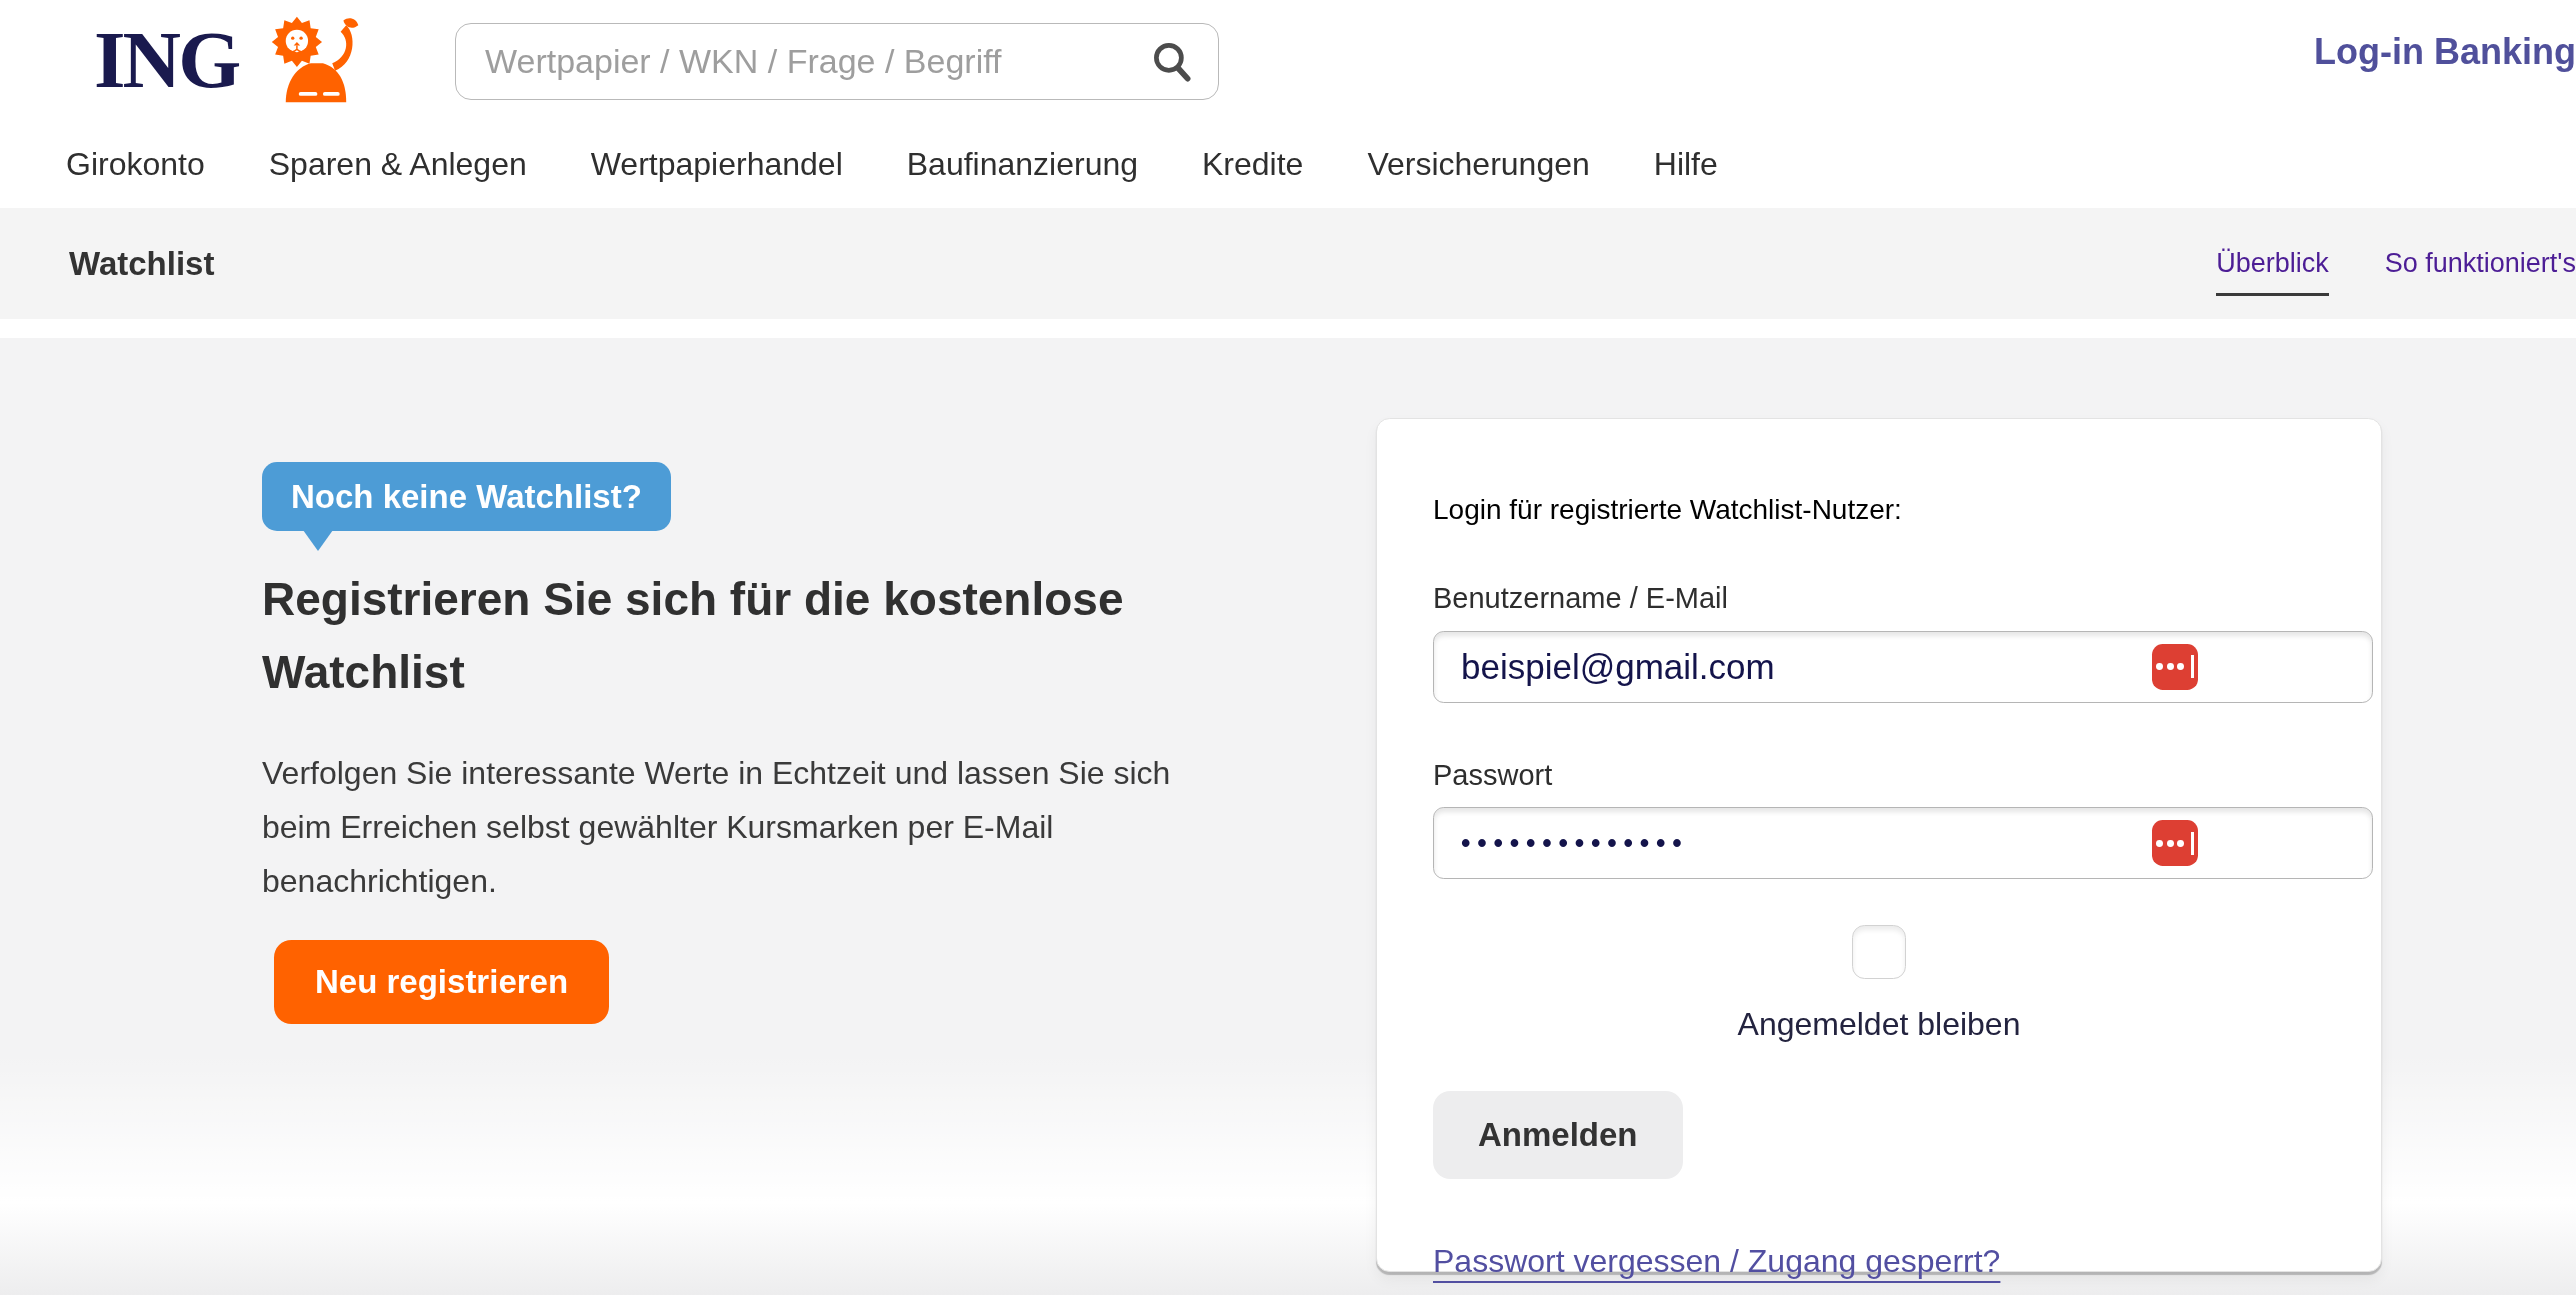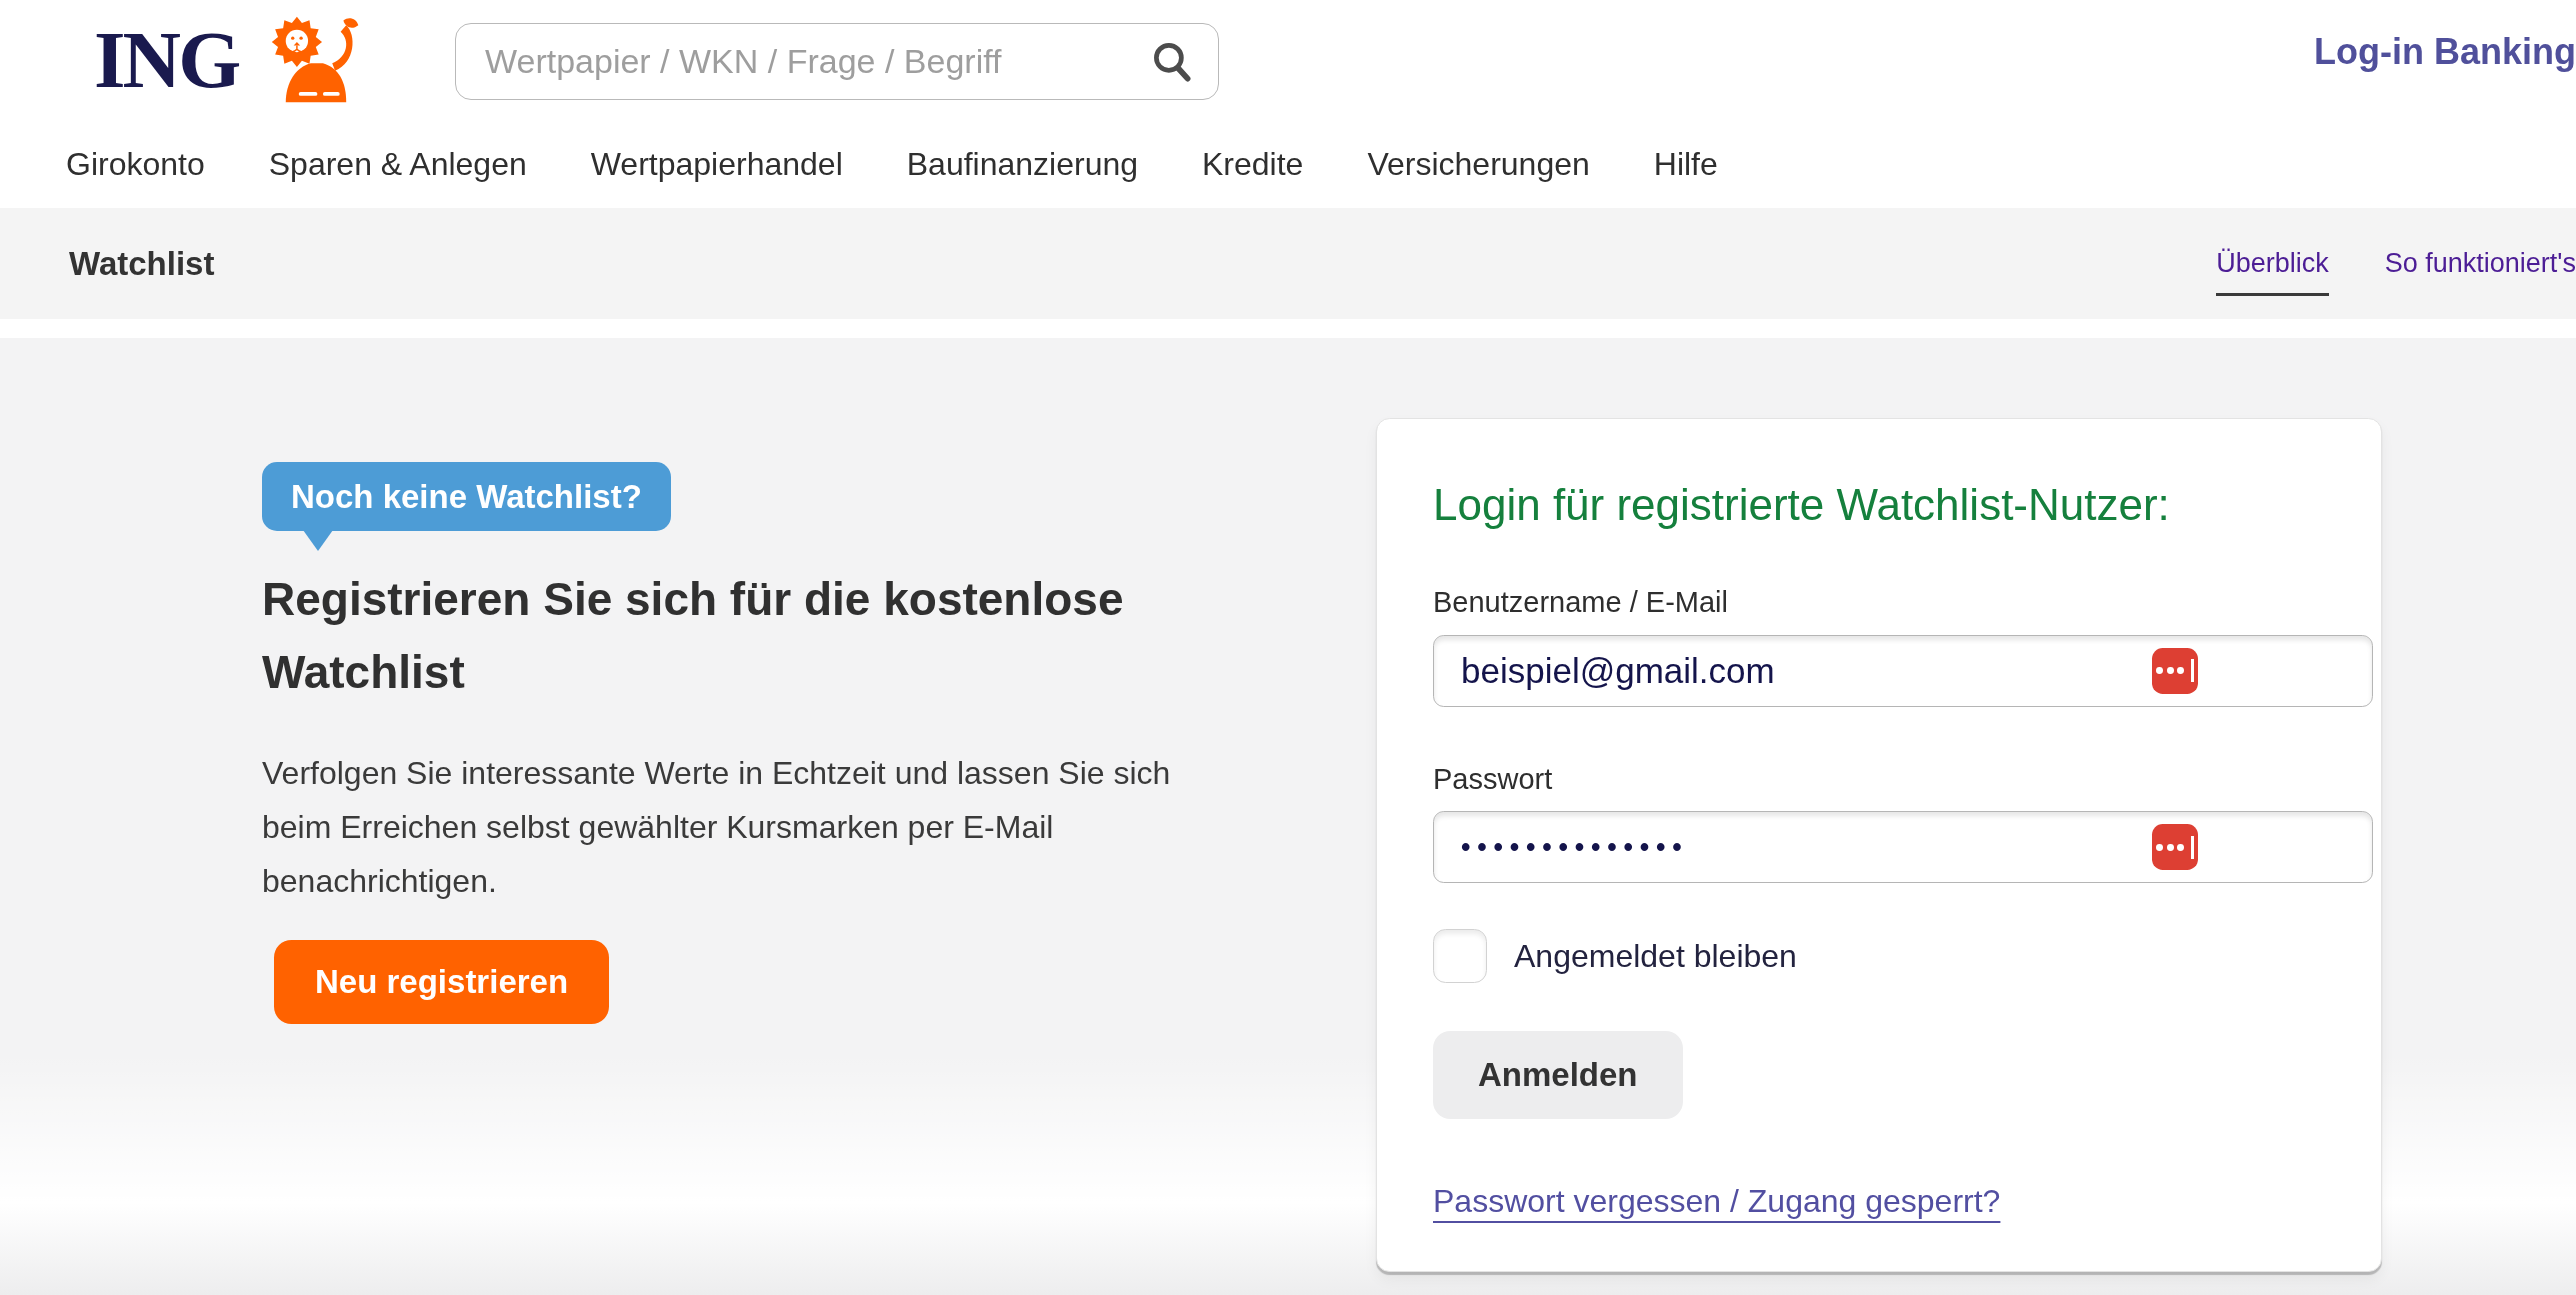--- a/index.html
+++ b/index.html
@@ -50,34 +50,34 @@
   .promo-body { position:absolute; left:262px; top:409px; width:954px;
     font-size:32px; color:#3a3a3a; line-height:1.68; }
   .cta-btn { position:absolute; left:274px; top:602px; background:#ff6200; color:#fff;
     font-family:inherit; font-size:33px; font-weight:700; border:none; border-radius:17.4px;
     padding:23px 41px; cursor:pointer; }
 
   
   .card { position:absolute; left:1376px; top:80px; width:1006px; height:854px; z-index:2;
     background:#fff; border:1px solid #e3e3e3; border-radius:13.6px; padding:56px;
     box-shadow:0 2.9px 1px rgba(0,0,0,0.22), 0 7.7px 13.6px rgba(0,0,0,0.05); }
-  .card-heading { font-size:44px; font-weight:400; color:#15803d; margin-top:5px; }
+  .card-heading { font-size:28px; font-weight:400; color:#000000; margin-top:19px; }
   .field-label { font-size:29px; color:#2e2e2e; margin-top:56px; margin-bottom:15.5px; }
   .field { position:relative; width:788px; }
   .field input { width:940px; height:72px; border:1.9px solid #b5b5b5; border-radius:10.7px;
     background:#fff; box-shadow:inset 0 3.9px 5.8px rgba(0,0,0,0.10);
     font-family:inherit; font-size:35px; color:#14144b; padding:0 87px 0 27px; outline:none; }
   .field input.masked { font-size:27px; font-weight:700; letter-spacing:6.8px; }
   .autofill-icon { position:absolute; right:23px; top:50%; transform:translateY(-50%);
     width:46px; height:46px; background:#dd3f33; border-radius:10.7px; cursor:pointer;
     display:flex; align-items:center; justify-content:center; gap:3.9px; }
   .autofill-icon .dot { width:6.8px; height:6.8px; border-radius:50%; background:#fff; }
   .autofill-icon .bar { width:2.9px; height:23px; background:#fff; margin-left:2.9px; }
 
-  .remember-row { display:flex; align-items:center; gap:27px; margin-top:46px; cursor:pointer; }
+  .remember-row { display:flex; align-items:center; gap:27px; margin-top:46px; cursor:pointer;flex-direction:column; }
   .checkbox { width:54px; height:54px; background:#fff; border:1.9px solid #d2d2d2; border-radius:12.6px;
     box-shadow:inset 0 3.9px 4.8px rgba(0,0,0,0.08); flex:0 0 auto; cursor:pointer; }
   .remember-label { font-size:32px; color:#23233f; }
 
   .submit-btn { margin-top:48px; background:#ededee; color:#333; font-family:inherit;
     font-size:33px; font-weight:700; border:none; border-radius:17.4px; padding:25px 45px; cursor:pointer; }
 
   .forgot-link { display:inline-block; margin-top:64px; font-size:32px; color:#524fa1;
     text-decoration:underline; text-underline-offset:8.7px; text-decoration-thickness:1.9px; cursor:pointer; }
 </style>

